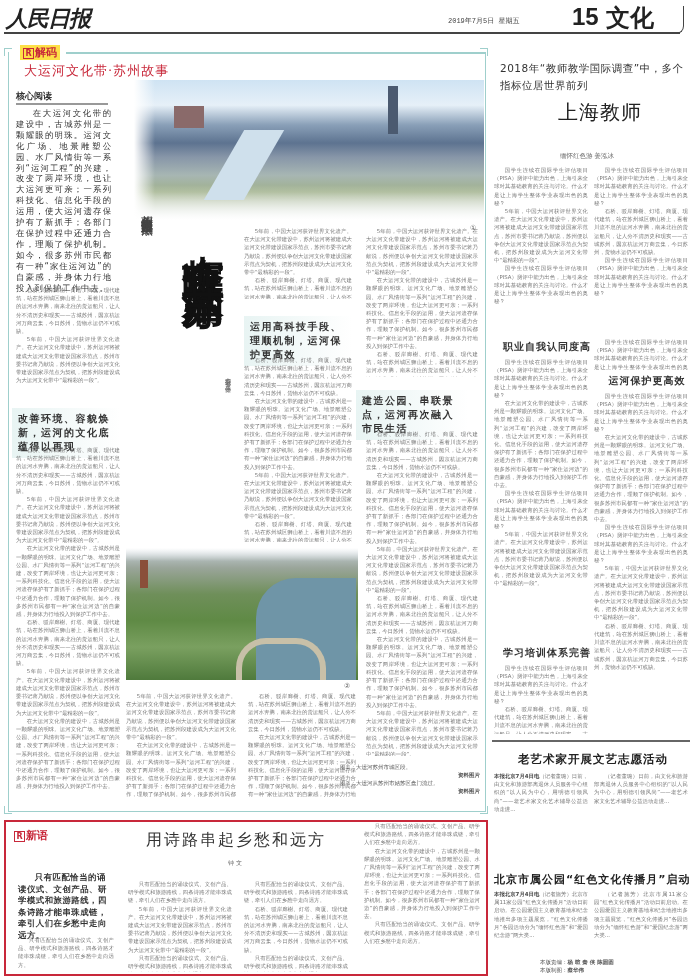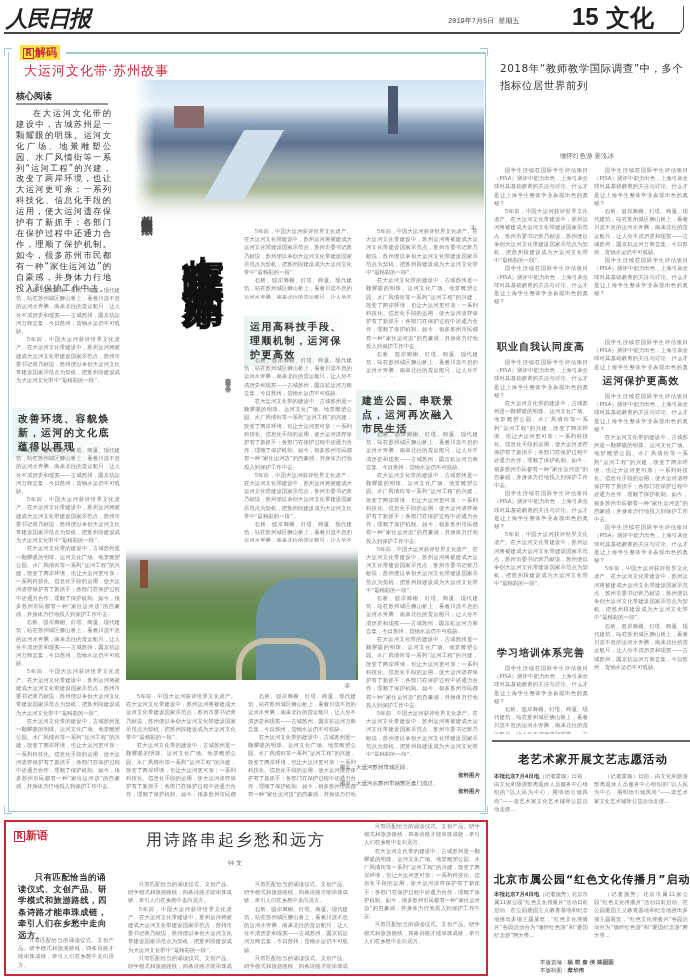--- a/index.html
+++ b/index.html
@@ -52,21 +52,21 @@
   .vert-main { position: absolute; left: 170px; top: 222px; width: 56px; font-size: 42px; line-height: 46px; font-weight: bold; color: #111; writing-mode: vertical-rl; letter-spacing: 2px; }
   .byline-v { position: absolute; left: 223px; top: 373px; font-size: 6px; color: #666; writing-mode: vertical-rl; letter-spacing: 1px; }
 
   .captions { position: absolute; left: 340px; top: 763px; width: 140px; font-size: 5.5px; color: #555; line-height: 8px; }
   .captions .src { display: block; text-align: right; font-weight: bold; }
 
   
   .sh-lead { position: absolute; left: 500px; top: 60px; width: 190px; font-size: 10.5px; line-height: 17px; color: #333; letter-spacing: 0.5px; }
   .sh-title { position: absolute; left: 510px; top: 100px; width: 180px; font-family: "DejaVu Serif", serif; font-size: 20px; line-height: 24px; text-align: center; color: #222; letter-spacing: 1px; }
   .sh-byline { position: absolute; left: 560px; top: 152px; font-size: 6.5px; color: #666; }
-  .sh-sub { position: absolute; font-size: 10px; font-weight: bold; color: #333; letter-spacing: 1px; text-align: center; }
+  .sh-sub { position: absolute; font-size: 10px; font-weight: bold; color: #333; letter-spacing: 1px; text-align: center; margin-left: 6px; }
 
   
   .hr-dark { position: absolute; left: 492px; top: 740px; width: 198px; height: 2px; background: #666; }
 
   .news-head { position: absolute; font-size: 11.5px; font-weight: bold; color: #222; letter-spacing: 1px; white-space: nowrap; }
   .news-lead-b { font-weight: bold; color: #444; }
   .credits { position: absolute; left: 540px; top: 958px; font-size: 5.5px; color: #555; line-height: 8px; }
 
   
   .poetry-box { position: absolute; left: 4px; top: 820px; width: 484px; height: 156px; border: 2px solid #c8283a; }
@@ -174,20 +174,21 @@
 
 <div class="captions">
   <span>图①：大运河苏州市城区段。</span>
   <span class="src">资料图片</span>
   <span>图②：大运河从苏州市姑苏区盘门流过。</span>
   <span class="src">资料图片</span>
 </div>
 
 <div class="sh-lead">2018年“教师教学国际调查”中，多个指标位居世界前列</div>
 <div class="sh-title">
+  <div>上海教师</div>
 </div>
 <div class="sh-byline">缅怀红色游 姜泓冰</div>
 
 <div class="body-col" style="left:494px;top:166px;width:94px;height:168px;">
   <p>国学生连续在国际学生评估项目（PISA）测评中能力出色，上海引来全球对其基础教育的关注与讨论。什么才是让上海学生整体学业表现出色的奥秘？</p>
   <p>5年前，中国大运河获评世界文化遗产。在大运河文化带建设中，苏州运河将被建成大运河文化带建设国家示范点，苏州市委书记蒋乃献说，苏州便以争创大运河文化带建设国家示范点为契机，把苏州段建设成为大运河文化带中“最精彩的一段”。</p>
   <p>国学生连续在国际学生评估项目（PISA）测评中能力出色，上海引来全球对其基础教育的关注与讨论。什么才是让上海学生整体学业表现出色的奥秘？</p>
 </div>
 <div class="body-col" style="left:594px;top:166px;width:94px;height:168px;">
   <p>国学生连续在国际学生评估项目（PISA）测评中能力出色，上海引来全球对其基础教育的关注与讨论。什么才是让上海学生整体学业表现出色的奥秘？</p>

